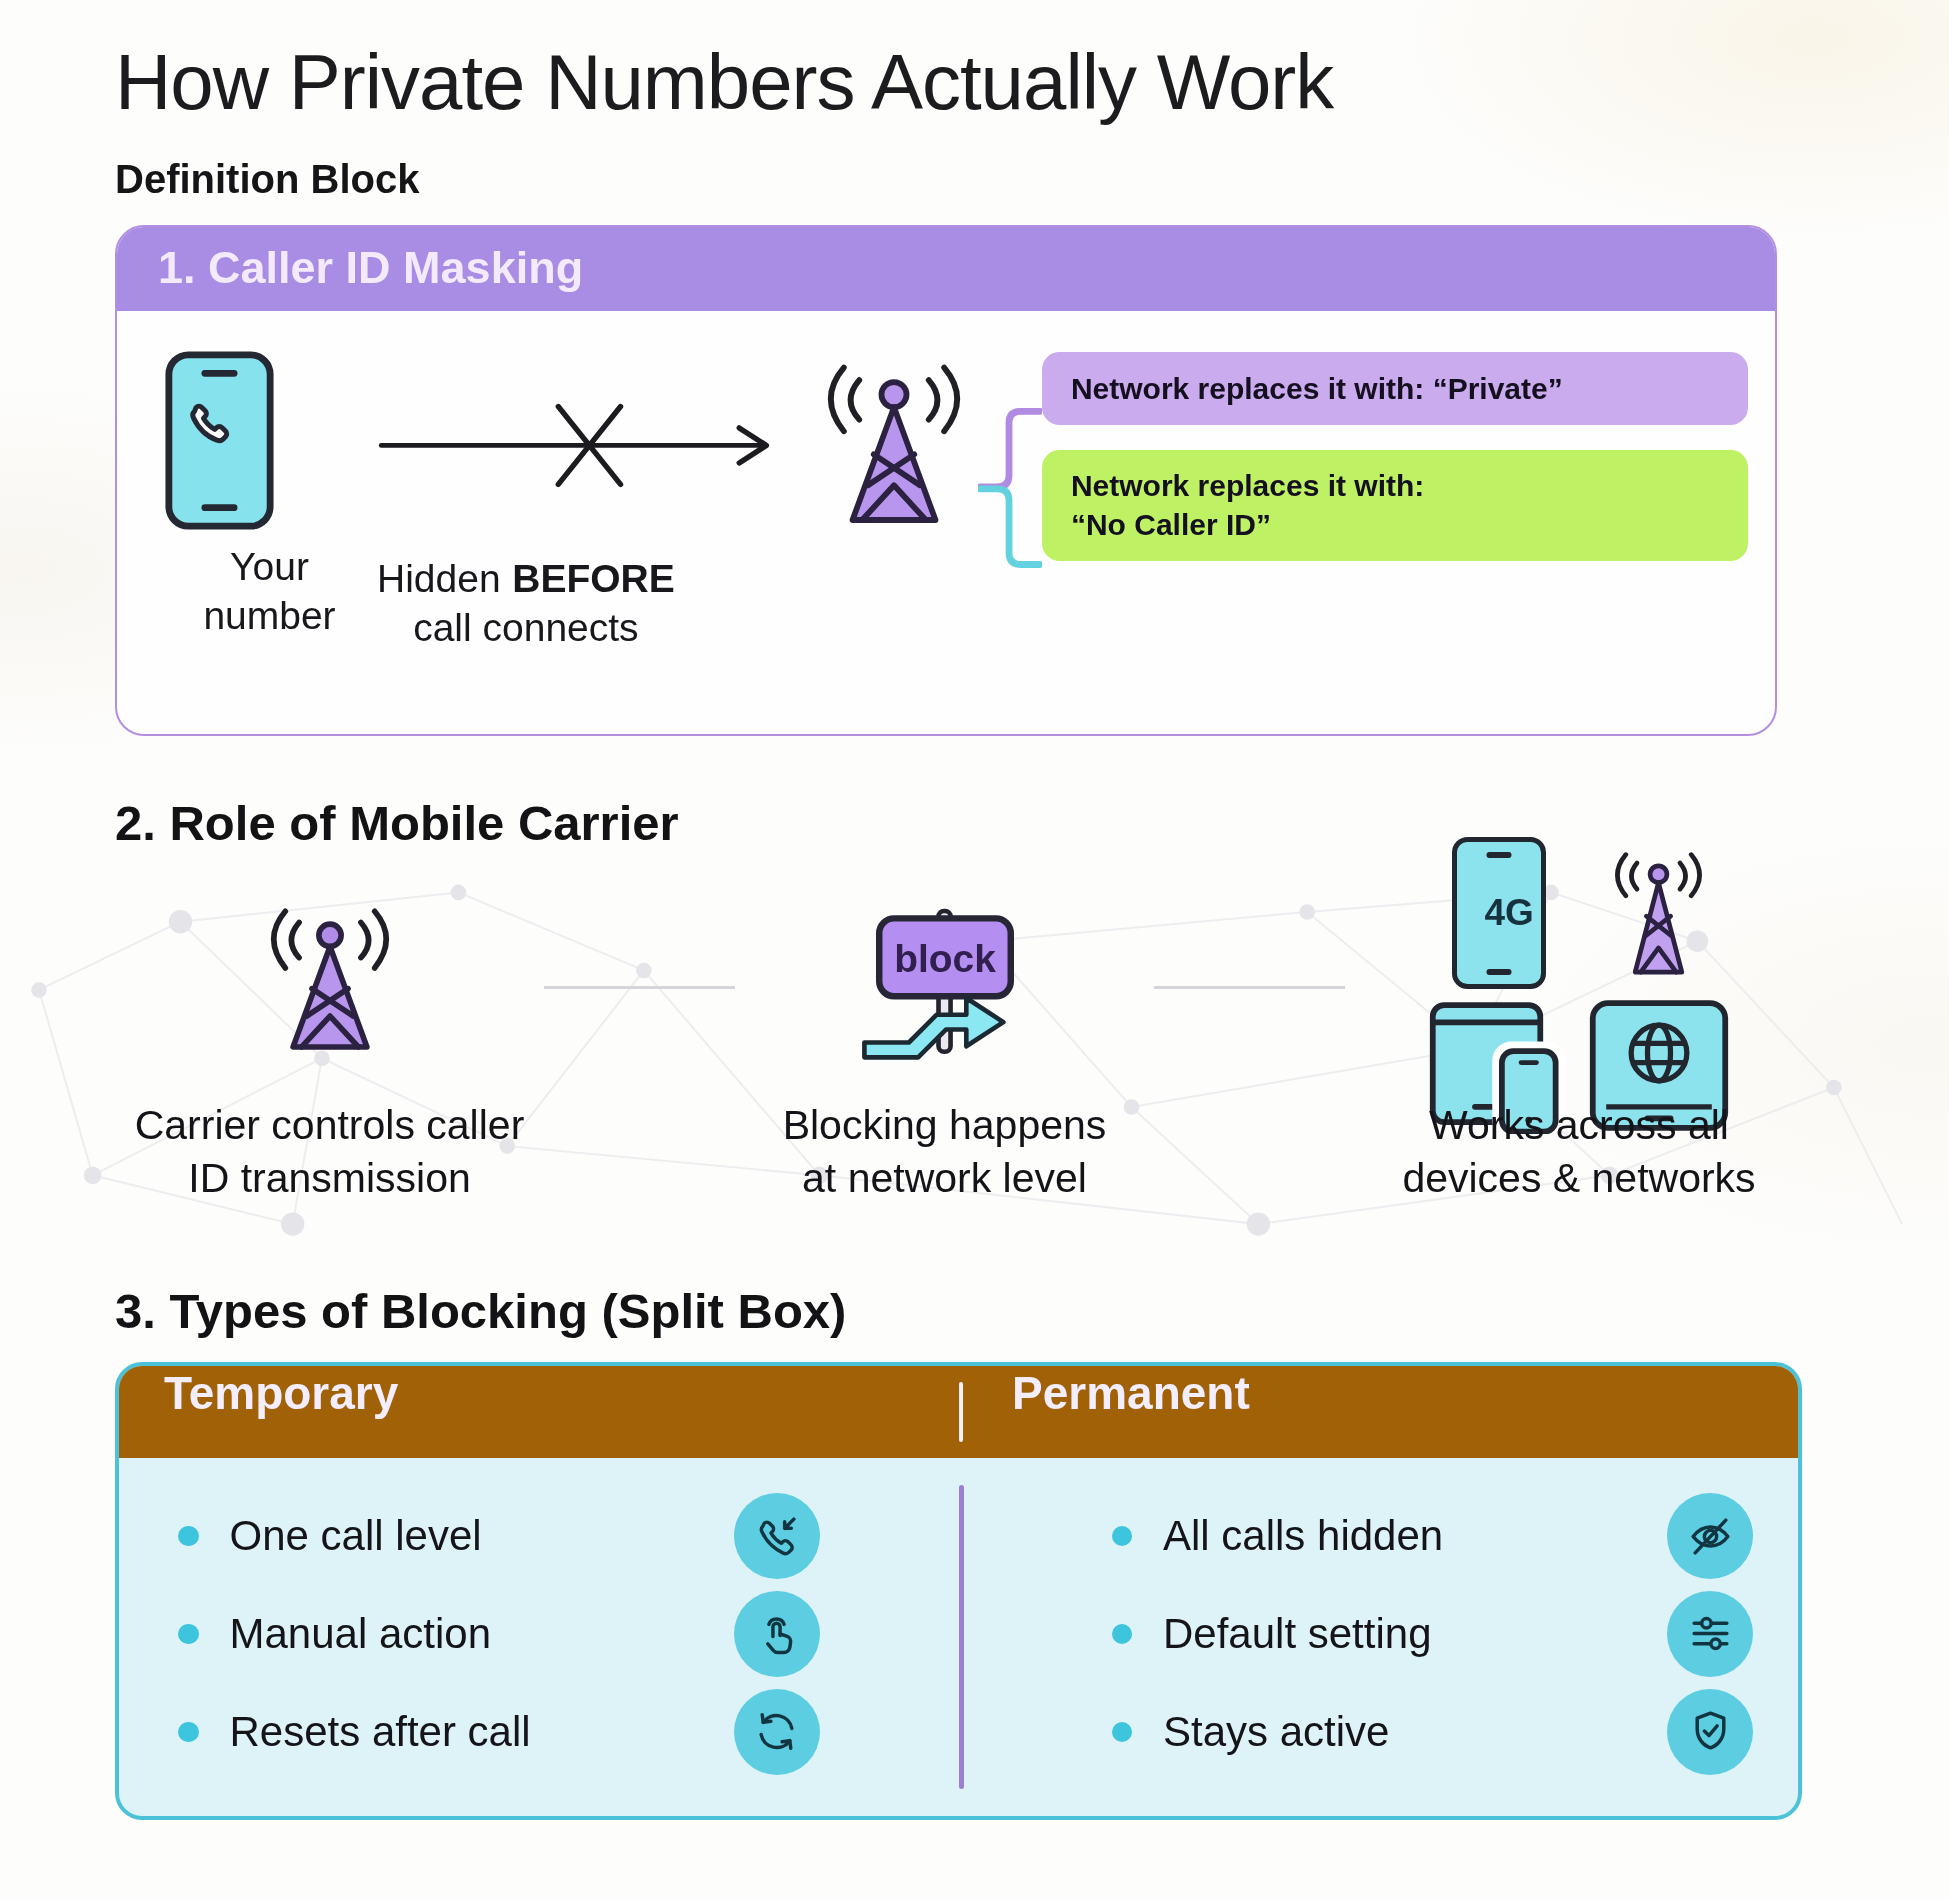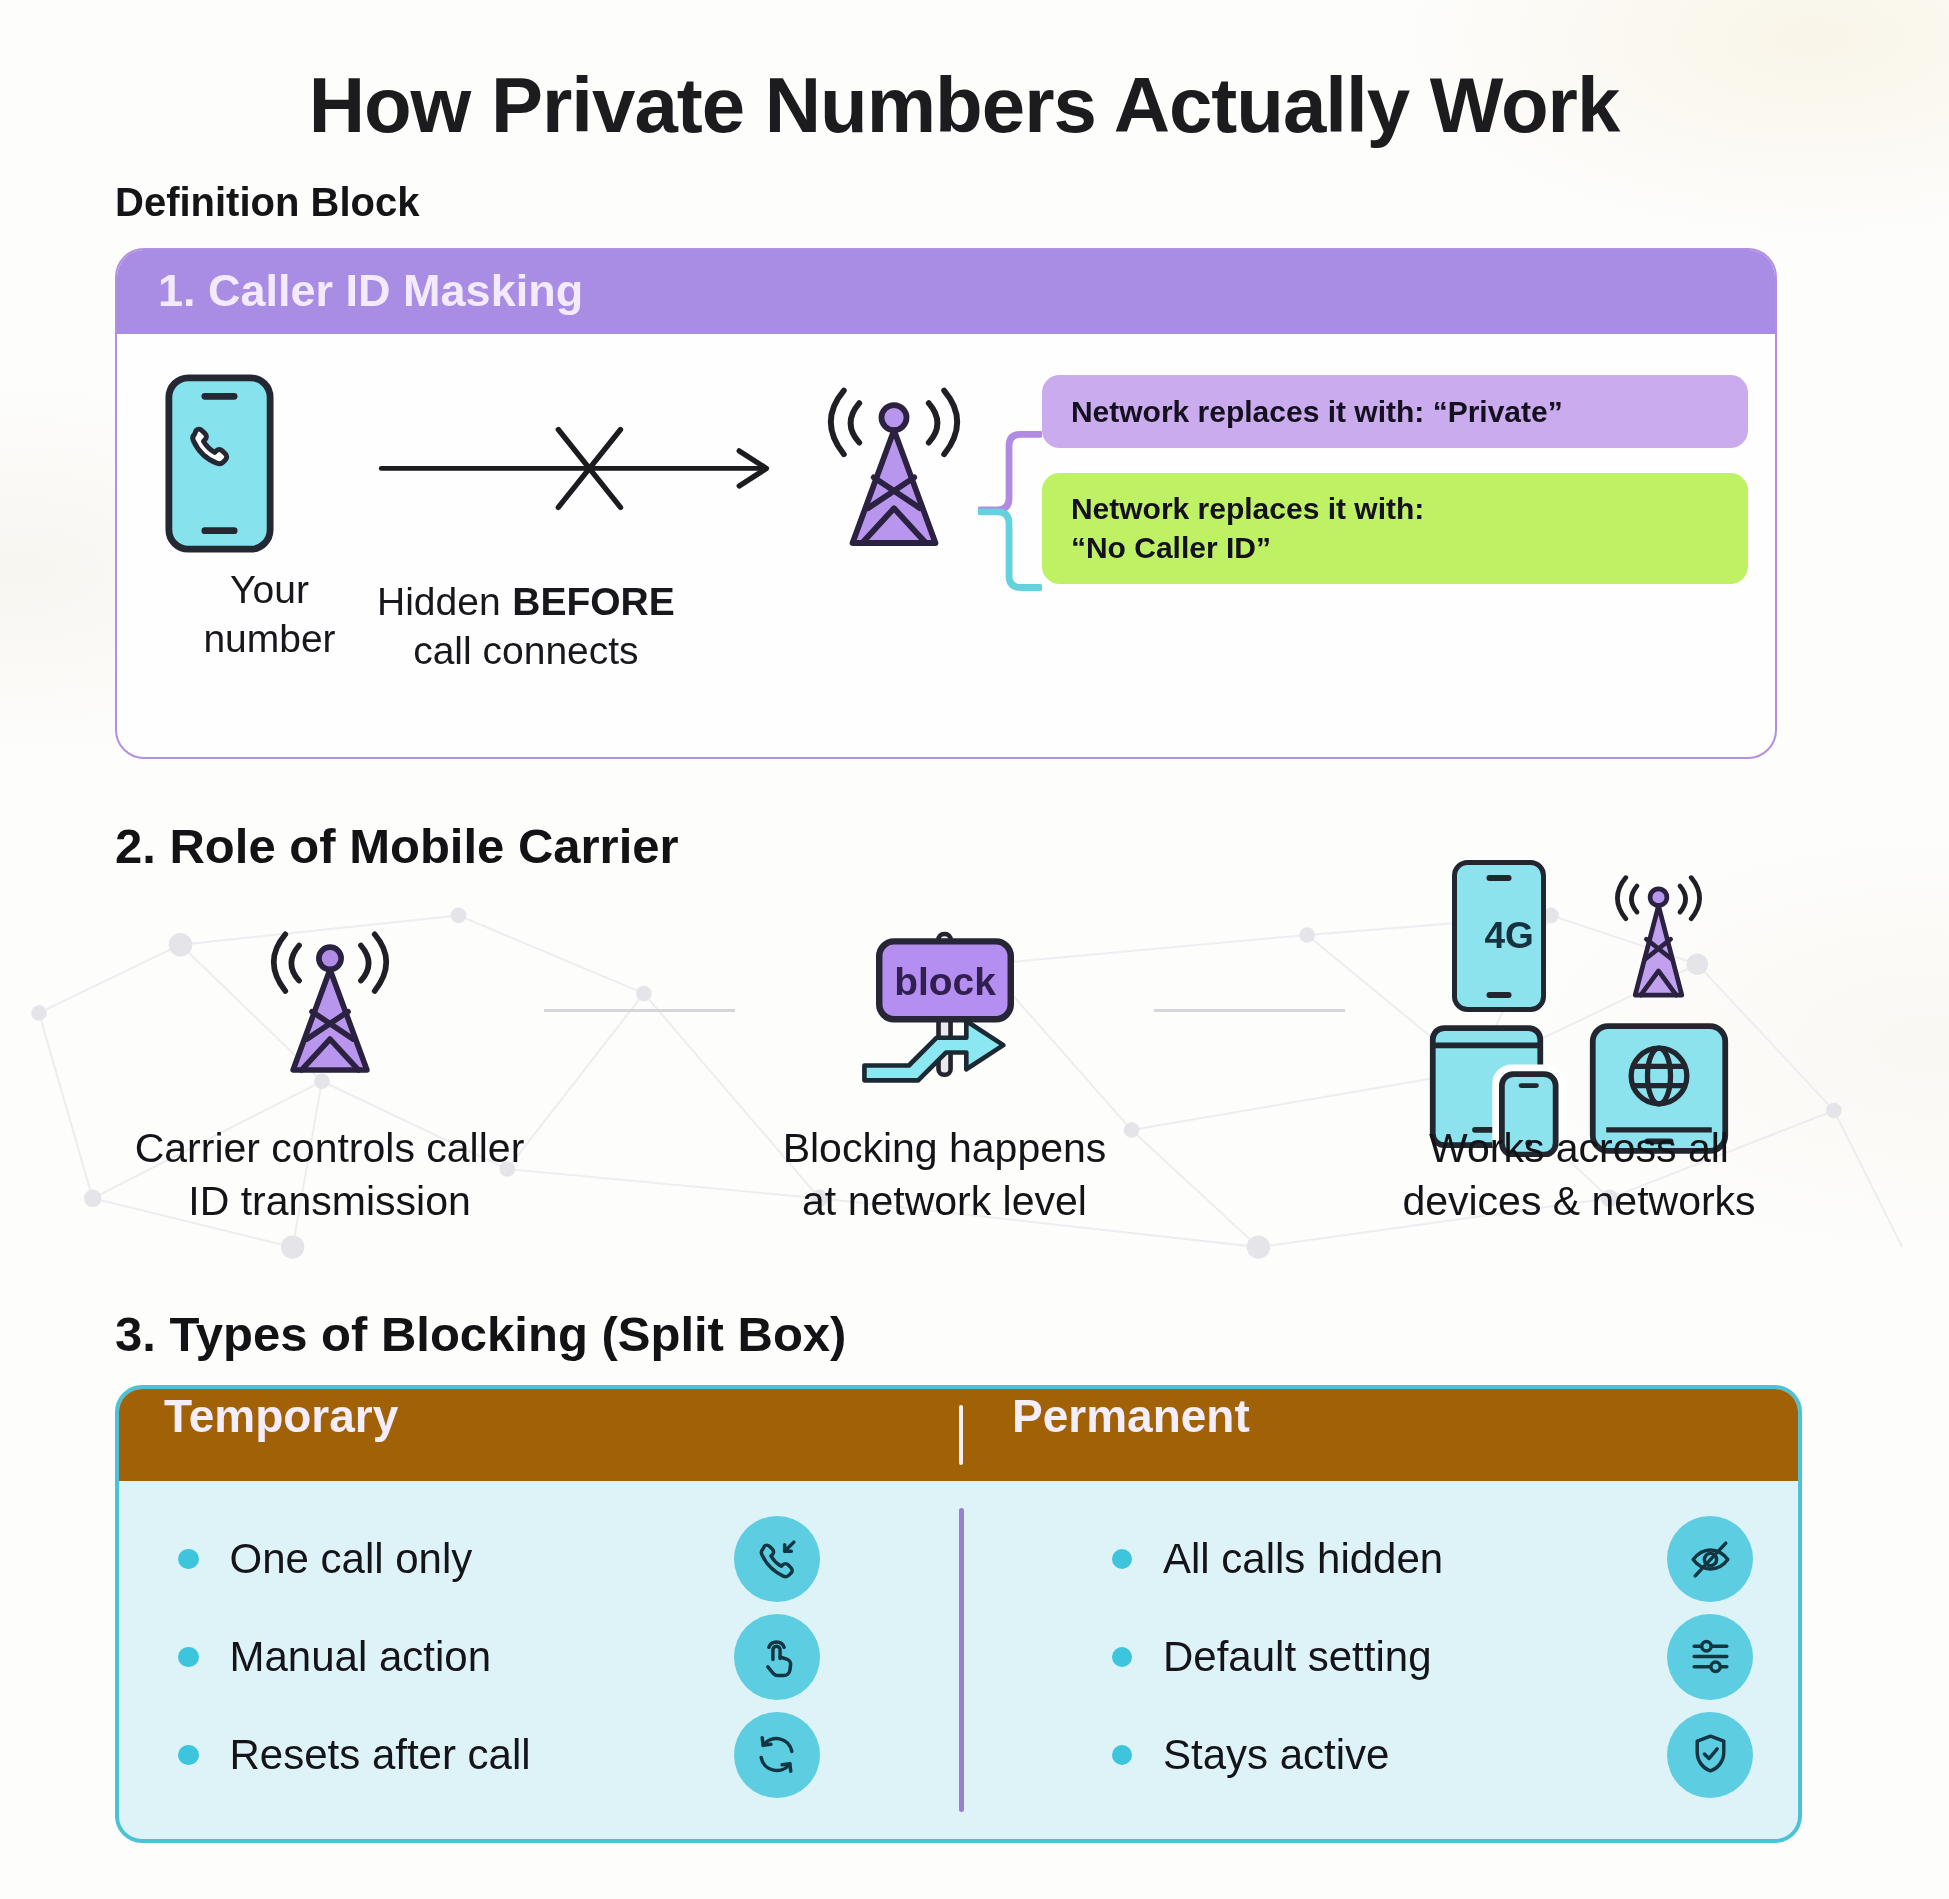--- a/index.html
+++ b/index.html
@@ -6,21 +6,21 @@
   body{font-family:"Liberation Sans","DejaVu Sans",sans-serif;color:#17171c;}
   .canvas{
     position:relative;width:1950px;height:1900px;overflow:hidden;
     background:
       radial-gradient(605px 293px at 93% 2%, rgba(246,238,216,.55), transparent 70%),
       radial-gradient(507px 273px at 1% 30%, rgba(243,237,226,.45), transparent 70%),
       radial-gradient(605px 312px at 99% 55%, rgba(246,240,228,.4), transparent 70%),
       #fdfdfc;
   }
   .content{padding:0 137px 0 115px;position:relative;}
-  .page-title{padding-top:65px;font-size:78px;font-weight:700;letter-spacing:-1px;color:#1c1c1f;line-height:1.05;text-align:center;}
+  .page-title{padding-top:42px;font-size:78px;font-weight:400;letter-spacing:-1px;color:#1c1c1f;line-height:1.05;}
   .eyebrow{margin-top:33px;font-size:40px;font-weight:700;color:#151518;}
 
   
   .card1{margin-top:23.4px;width:1658px;border:2.9px solid #b38fe2;border-radius:29px;background:#fffefe;overflow:hidden;}
   .card1-header{background:#a98ce3;padding:14.6px 41px 17.6px;font-size:45px;font-weight:600;color:#f3eafd;}
   .card1-body{display:flex;align-items:flex-start;padding:37px 27px 33px 45px;}
   .fig{display:flex;flex-direction:column;align-items:flex-start;}
   .phone-fig{width:215px;}
   .fig-caption{margin-top:9.8px;font-size:39px;color:#17171c;text-align:center;line-height:1.25;white-space:pre-line;}
   .arrow-fig{width:429px;margin-top:41px;}
@@ -248,21 +248,21 @@
         <div class="cell cell-left">Temporary</div>
         <div class="header-divider"></div>
         <div class="cell cell-right">Permanent</div>
       </div>
       <div class="split-body">
         <div class="body-divider"></div>
 
         <div class="scol scol-left">
           <div class="srow">
             <span class="dot"></span>
-            <span class="row-label">One call only</span>
+            <span class="row-label">One call level</span>
             <span class="circle-icon">
               <svg width="49" height="49" viewBox="0 0 48 48">
                   <g class="glyph">
                 <path d="M12 11c1.4-1.4 3.7-1.4 5.1 0l3 3c1.4 1.4 1.4 3.7 0 5.1l-1.5 1.5c2.5 4.2 5.9 7.6 10.1 10.1l1.5-1.5c1.4-1.4 3.7-1.4 5.1 0l3 3c1.4 1.4 1.4 3.7 0 5.1l-2 2c-1.5 1.5-3.8 1.9-5.7 1C21.4 36 14 28.6 9.7 19.4c-.9-1.9-.5-4.2 1-5.7z"></path>
                 <path d="M41 7 L32 16 M32 9.5 V16 H38.5"></path>
               </g>
                 </svg>
             </span>
           </div>
           <div class="srow">

